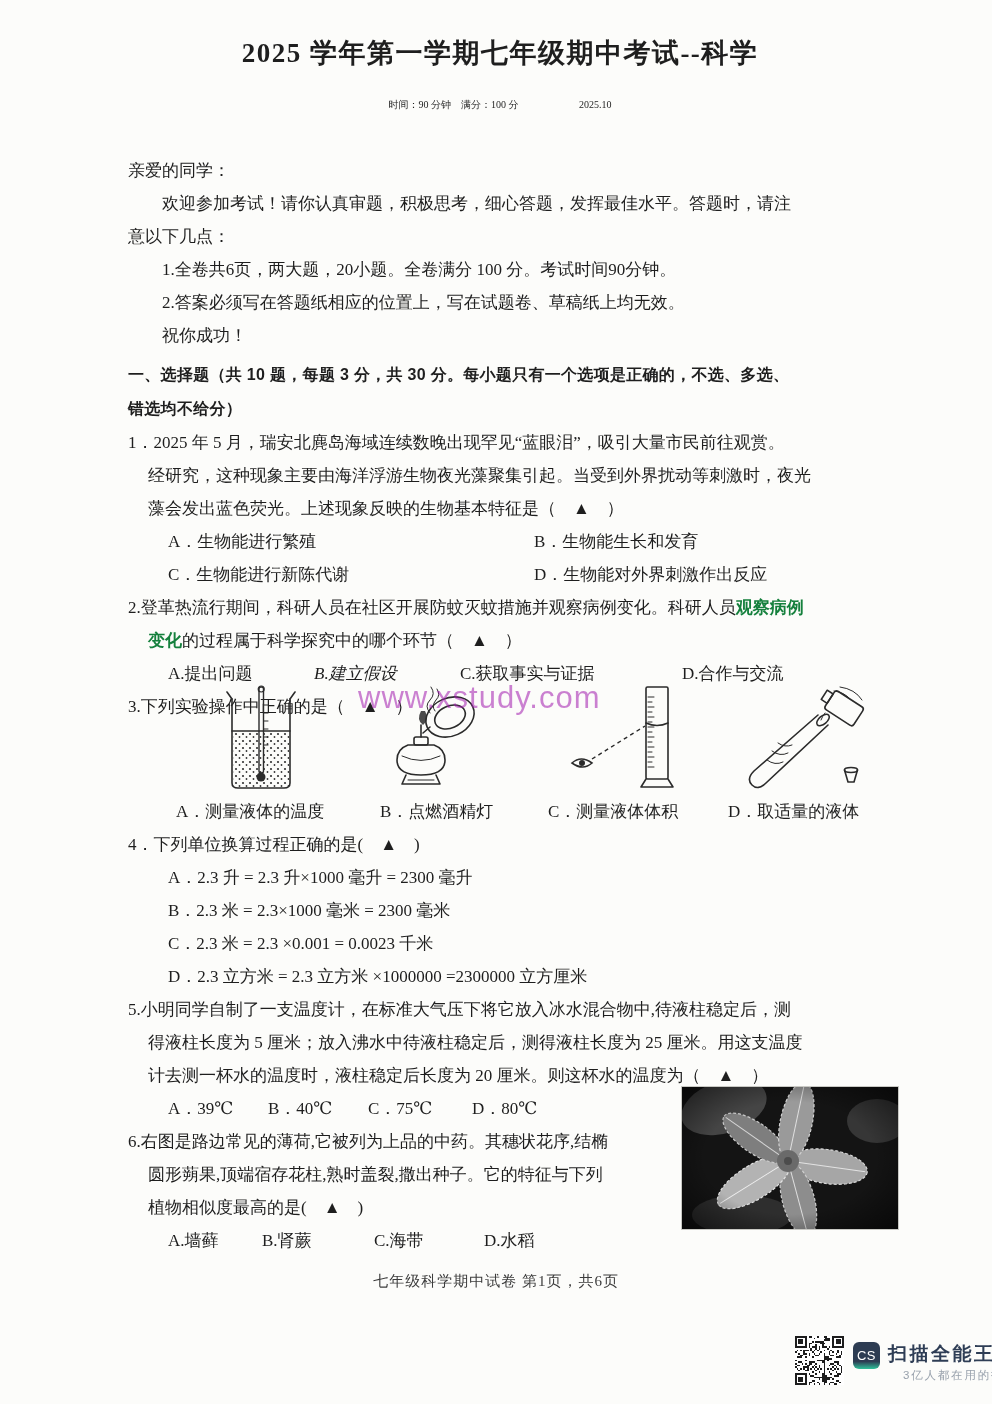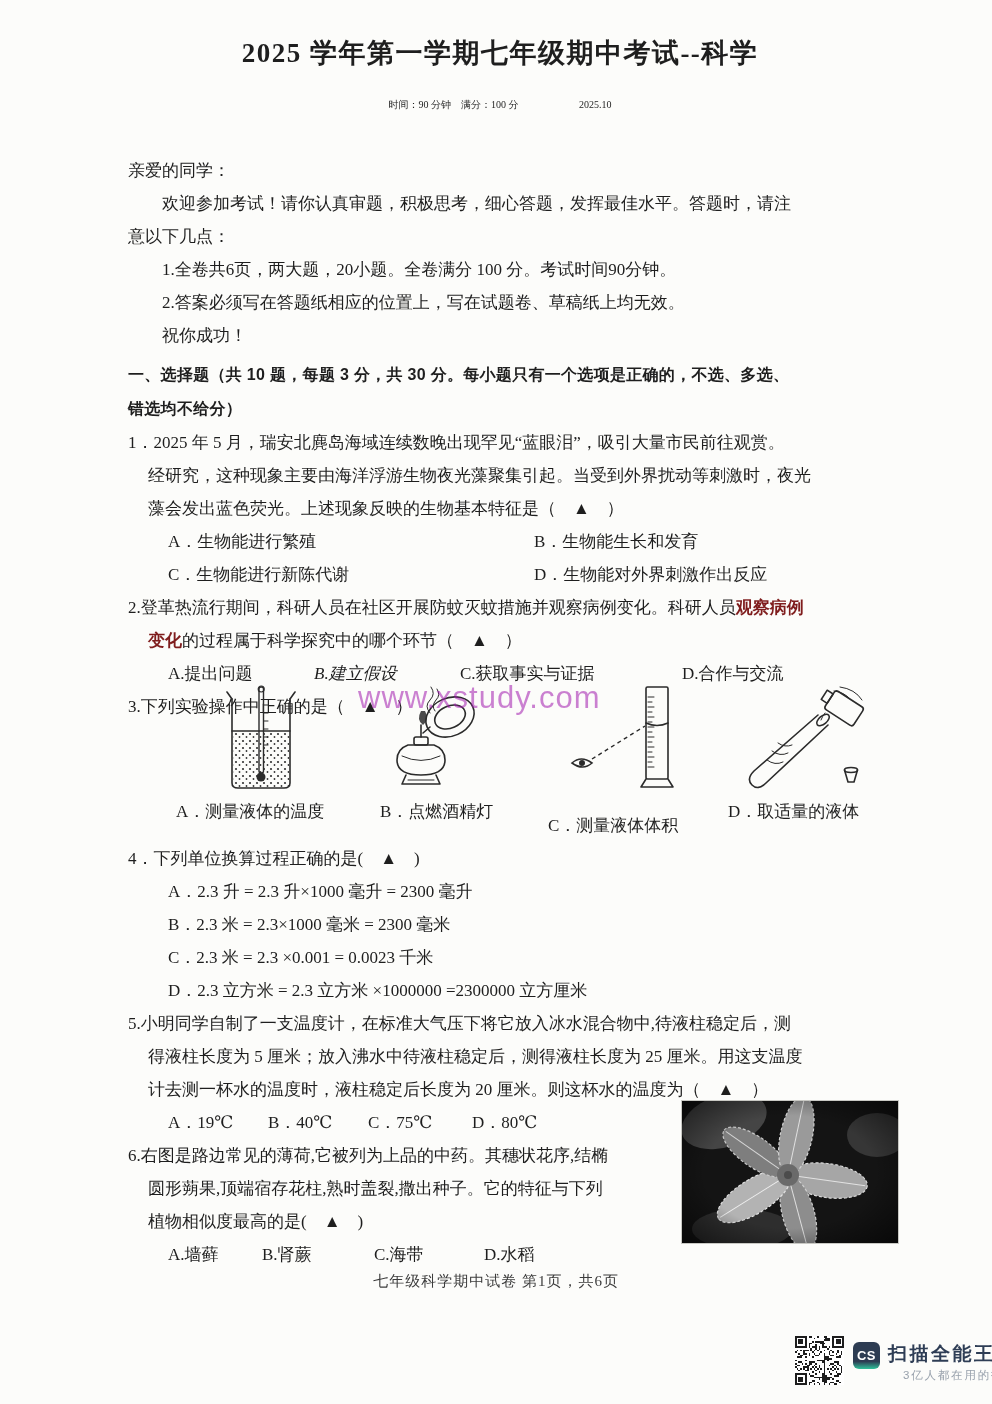--- a/index.html
+++ b/index.html
@@ -13,45 +13,45 @@
   .title{font-size:27px;line-height:38px;font-weight:700;text-align:center;letter-spacing:1.5px;}
   .meta{margin-top:16px;text-align:center;font-size:10px;}
   .meta .date{margin-left:58px;}
   .intro{margin-top:33px;}
   .ind{text-indent:34px;}
   .sec-head{font-family:"Liberation Sans","DejaVu Sans",sans-serif;font-weight:700;font-size:16px;line-height:34px;letter-spacing:.3px;}
   .cont{padding-left:20px;}
   .opts{display:flex;padding-left:40px;}
   .opts span{display:block;white-space:nowrap;}
   .optline{padding-left:40px;}
-  .b{font-family:"Liberation Sans","DejaVu Sans",sans-serif;font-weight:700;color:#7f1d1d;}
+  .b{font-family:"Liberation Sans","DejaVu Sans",sans-serif;font-weight:700;color:#15803d;}
   
   .figrow{display:flex;align-items:flex-end;height:92px;margin-top:-20px;margin-bottom:0;position:relative;z-index:1;}
   .figrow svg{flex:none;}
   .figA{margin-left:92px;} .figB{margin-left:82px;} .figC{margin-left:72px;} .figD{margin-left:34px;}
-  .q3caps span:nth-child(1){width:204px;} .q3caps span:nth-child(2){width:168px;} .q3caps span:nth-child(3){width:180px;margin-top:14px;}
+  .q3caps span:nth-child(1){width:204px;} .q3caps span:nth-child(2){width:168px;} .q3caps span:nth-child(3){width:180px;}
   .q1o span:nth-child(1){width:366px;}
   .q2o span:nth-child(1){width:146px;} .q2o span:nth-child(2){width:146px;font-style:italic;} .q2o span:nth-child(3){width:222px;}
   .q5o span:nth-child(1){width:100px;} .q5o span:nth-child(2){width:100px;} .q5o span:nth-child(3){width:104px;}
   .q6o span:nth-child(1){width:94px;}  .q6o span:nth-child(2){width:112px;} .q6o span:nth-child(3){width:110px;}
   .q6{position:relative;}
   .q6 p{width:552px;}
   .mint{position:absolute;left:554px;top:-38px;width:216px;height:142px;box-shadow:0 0 0 1px #c9c9c4;}
   .watermark{
     position:absolute;left:358px;top:680px;z-index:2;
     font-family:"Liberation Sans","DejaVu Sans",sans-serif;
     font-size:31px;color:#a21caf;opacity:.55;letter-spacing:1px;pointer-events:none;
   }
   .footer{position:absolute;left:0;top:1272px;width:100%;text-align:center;font-size:15px;color:#3c3c3c;letter-spacing:1px;}
   
   .qr{position:absolute;left:795px;top:1336px;width:49px;height:49px;}
   .cslogo{
     position:absolute;left:853px;top:1342px;width:27px;height:27px;border-radius:6px;
     background:linear-gradient(180deg,#2d3c52 0%,#2d3c52 72%,#2fc29a 100%);
-    color:#fff;font-family:"Liberation Sans","DejaVu Sans",sans-serif;font-weight:700;font-size:13px;
+    color:#fff;font-family:"Liberation Sans","DejaVu Sans",sans-serif;font-weight:400;font-size:13px;
     display:flex;align-items:center;justify-content:center;letter-spacing:.5px;
   }
   .appname{position:absolute;left:888px;top:1341px;font-family:"Liberation Sans","DejaVu Sans",sans-serif;font-weight:700;font-size:19px;color:#2e3d55;letter-spacing:2.5px;white-space:nowrap;}
   .tagline{position:absolute;left:903px;top:1368px;font-family:"Liberation Sans","DejaVu Sans",sans-serif;font-size:11.5px;color:#98a1ac;letter-spacing:1.8px;white-space:nowrap;}
   svg .ln{fill:none;stroke:#2b2b2b;stroke-width:1.6;stroke-linecap:round;stroke-linejoin:round;}
   svg .thin{fill:none;stroke:#2b2b2b;stroke-width:1;stroke-linecap:round;}
 </style>
 </head>
 <body>
 
@@ -182,21 +182,21 @@
       <p class="optline">B．2.3 米 = 2.3×1000 毫米  = 2300 毫米</p>
       <p class="optline">C．2.3 米 = 2.3 ×0.001 = 0.0023 千米</p>
       <p class="optline">D．2.3 立方米  = 2.3 立方米 ×1000000 =2300000 立方厘米</p>
     </div>
 
     <div class="q">
       <p>5.小明同学自制了一支温度计，在标准大气压下将它放入冰水混合物中,待液柱稳定后，测</p>
       <p class="cont">得液柱长度为 5 厘米；放入沸水中待液柱稳定后，测得液柱长度为 25 厘米。用这支温度</p>
       <p class="cont">计去测一杯水的温度时，液柱稳定后长度为 20 厘米。则这杯水的温度为（　▲　）</p>
       <p class="opts q5o">
-        <span>A．19℃</span>
+        <span>A．39℃</span>
         <span>B．40℃</span>
         <span>C．75℃</span>
         <span>D．80℃</span>
       </p>
     </div>
 
     <div class="q q6">
       <p>6.右图是路边常见的薄荷,它被列为上品的中药。其穗状花序,结椭</p>
       <p class="cont">圆形蒴果,顶端宿存花柱,熟时盖裂,撒出种子。它的特征与下列</p>
       <p class="cont">植物相似度最高的是(　▲　)</p>

